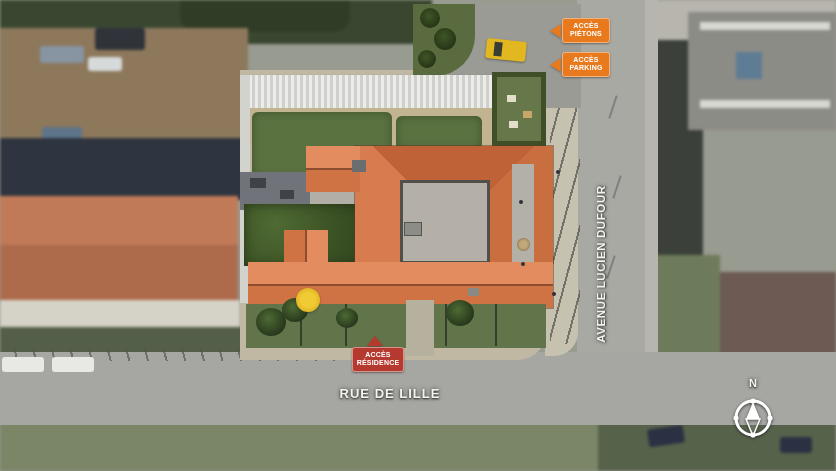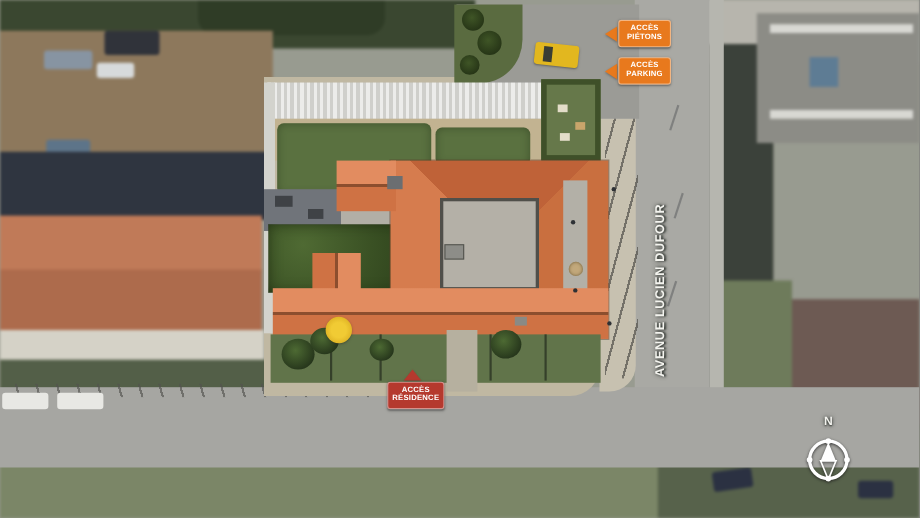--- a/index.html
+++ b/index.html
@@ -149,20 +149,21 @@
   <div class="layer">
     <div class="a tri-left" style="left:550px;top:24px;"></div>
     <div class="a sign sign-orange" style="left:562px;top:18px;width:42px;">ACCÈS PIÉTONS</div>
 
     <div class="a tri-left" style="left:550px;top:58px;"></div>
     <div class="a sign sign-orange" style="left:562px;top:52px;width:42px;">ACCÈS PARKING</div>
 
     <div class="a tri-up" style="left:367px;top:336px;"></div>
     <div class="a sign sign-red" style="left:352px;top:347px;width:46px;">ACCÈS RÉSIDENCE</div>
 
+    <div class="a street-label" style="left:325px;top:386px;width:130px;font-size:13px;">RUE DE LILLE</div>
 
     <div class="a street-label" style="left:511px;top:258px;width:180px;font-size:11.5px;letter-spacing:.6px;transform:rotate(-90deg);">AVENUE LUCIEN DUFOUR</div>
 
     <div class="a street-label" style="left:745px;top:377px;width:16px;font-size:11px;letter-spacing:0;">N</div>
     <svg class="a" style="left:727px;top:392px;filter:drop-shadow(0 1px 1.5px rgba(30,30,30,.8));" width="52" height="52" viewBox="0 0 52 52">
       <circle cx="26" cy="26" r="17" fill="none" stroke="#ffffff" stroke-width="3"></circle>
       <circle cx="26" cy="9" r="2.6" fill="#ffffff"></circle>
       <circle cx="43" cy="26" r="2.6" fill="#ffffff"></circle>
       <circle cx="26" cy="43" r="2.6" fill="#ffffff"></circle>
       <circle cx="9" cy="26" r="2.6" fill="#ffffff"></circle>

